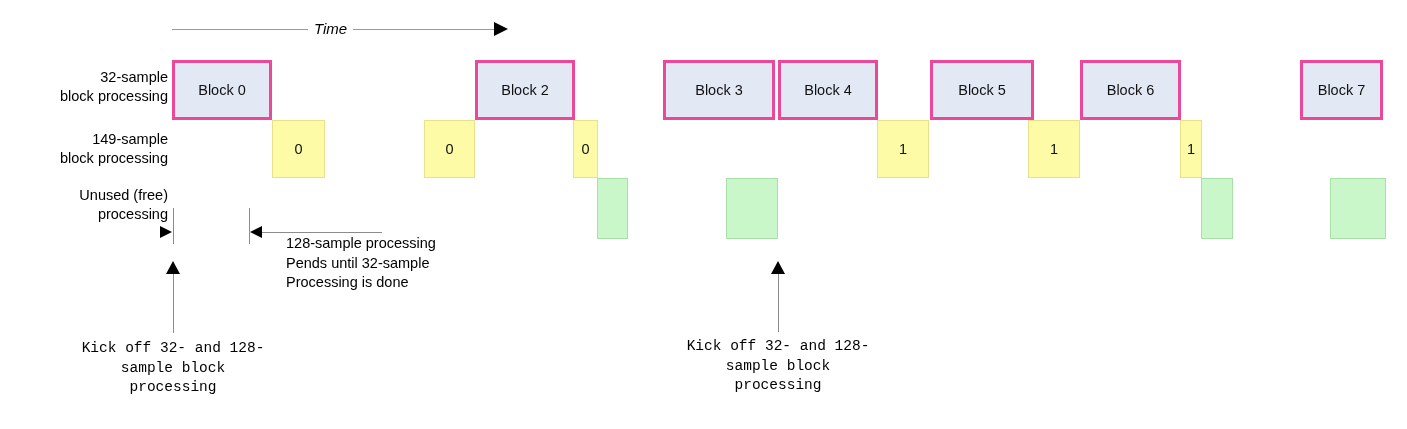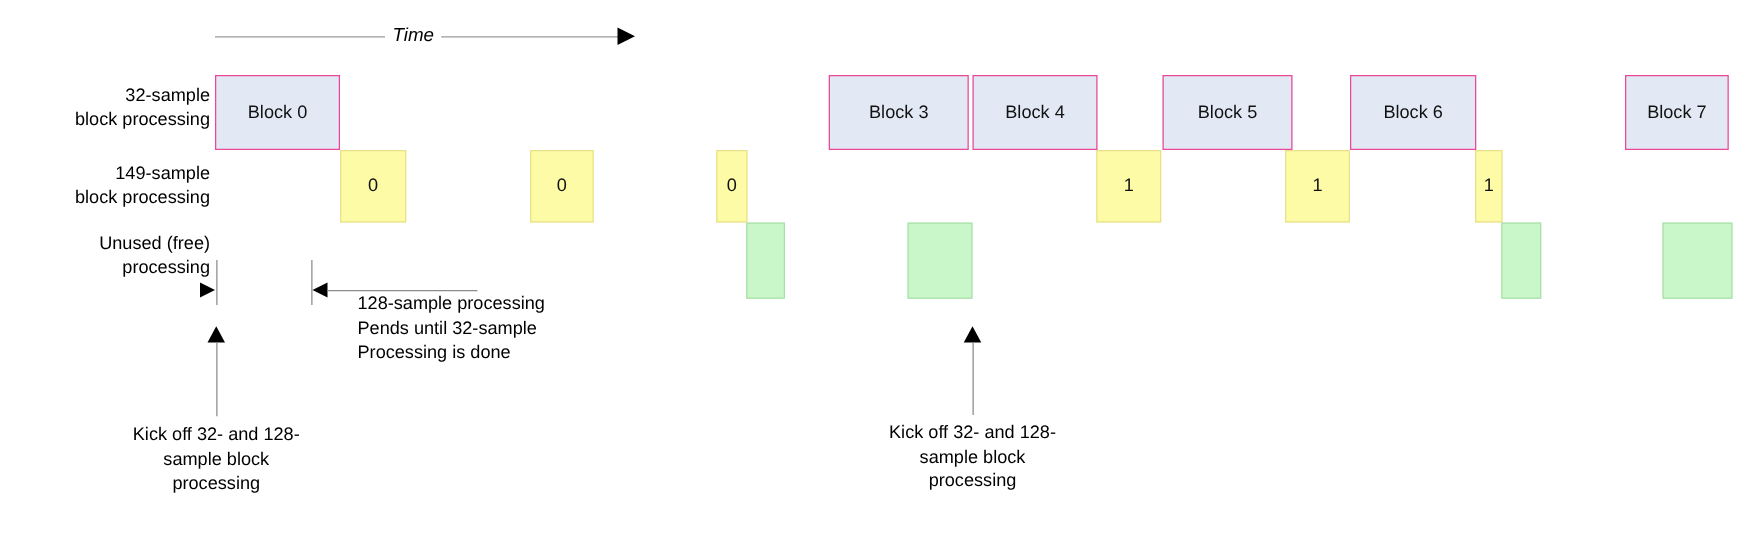--- a/index.html
+++ b/index.html
@@ -73,21 +73,21 @@
     align-items: center;
     justify-content: center;
     font-size: 14.5px;
     line-height: 18px;
     color: #111111;
   }
   .blk-32 {
     top: 60px;
     height: 60px;
     background: #e2e9f5;
-    border: 1px solid #ec4899;
+    border: 3px solid #ec4899;
   }
   .blk-128 {
     top: 120px;
     height: 58px;
     background: #fdfba6;
     border: 1px solid #e8e08a;
   }
   .blk-free {
     top: 178px;
     height: 61px;
@@ -143,20 +143,21 @@
     border-right: 7px solid transparent;
     border-bottom: 13px solid #000000;
   }
   .callout-text {
     position: absolute;
     width: 230px;
     text-align: center;
     font-size: 14.5px;
     line-height: 19.5px;
     white-space: pre-line;
+    font-family: Liberation Mono, monospace;
   }
   #callout-text-1 { left: 58px;  top: 339px; }
   #callout-text-2 { left: 663px; top: 337px; }
 </style>
 </head>
 <body>
 
 <div id="diagram">
 
   <div class="time-axis-line"></div>
@@ -164,20 +165,21 @@
   <div class="time-axis-label">Time</div>
 
   <div class="row-label" id="label-row-32">32-sample
 block processing</div>
   <div class="row-label" id="label-row-128">149-sample
 block processing</div>
   <div class="row-label" id="label-row-free">Unused (free)
 processing</div>
 
   <div class="blk blk-32" style="left:172px;width:100px">Block 0</div>
+  <div class="blk blk-32" style="left:475px;width:100px">Block 2</div>
   <div class="blk blk-32" style="left:663px;width:112px">Block 3</div>
   <div class="blk blk-32" style="left:778px;width:100px">Block 4</div>
   <div class="blk blk-32" style="left:930px;width:104px">Block 5</div>
   <div class="blk blk-32" style="left:1080px;width:101px">Block 6</div>
   <div class="blk blk-32" style="left:1300px;width:83px">Block 7</div>
 
   <div class="blk blk-128" style="left:272px;width:53px">0</div>
   <div class="blk blk-128" style="left:424px;width:51px">0</div>
   <div class="blk blk-128" style="left:573px;width:25px">0</div>
   <div class="blk blk-128" style="left:877px;width:52px">1</div>

